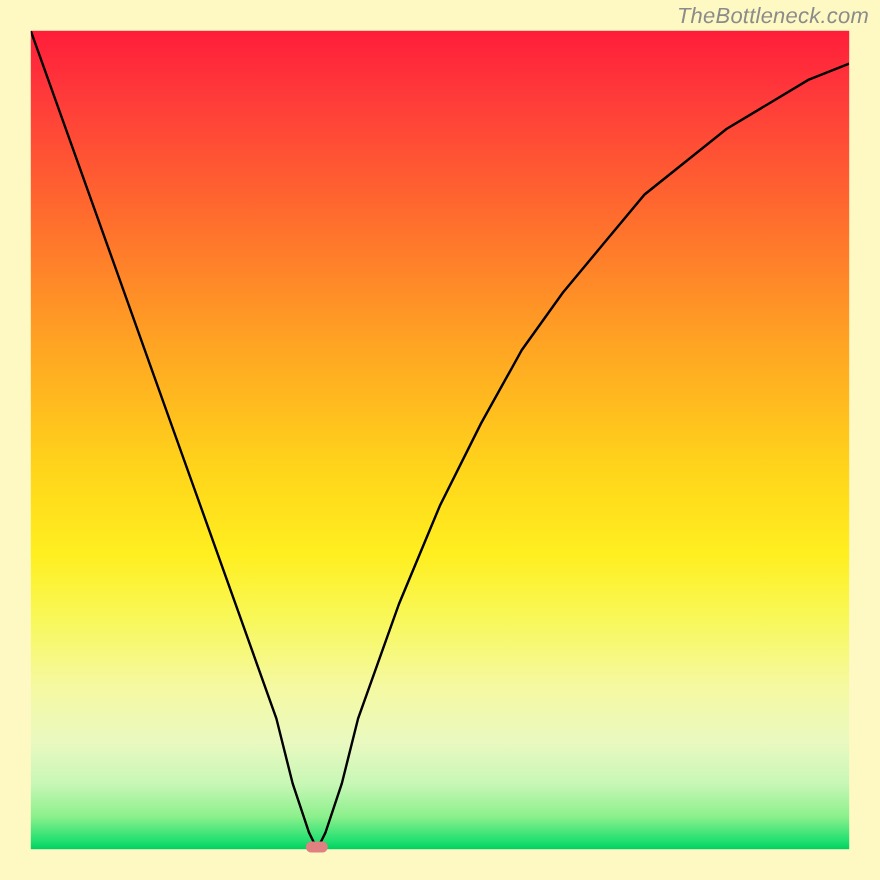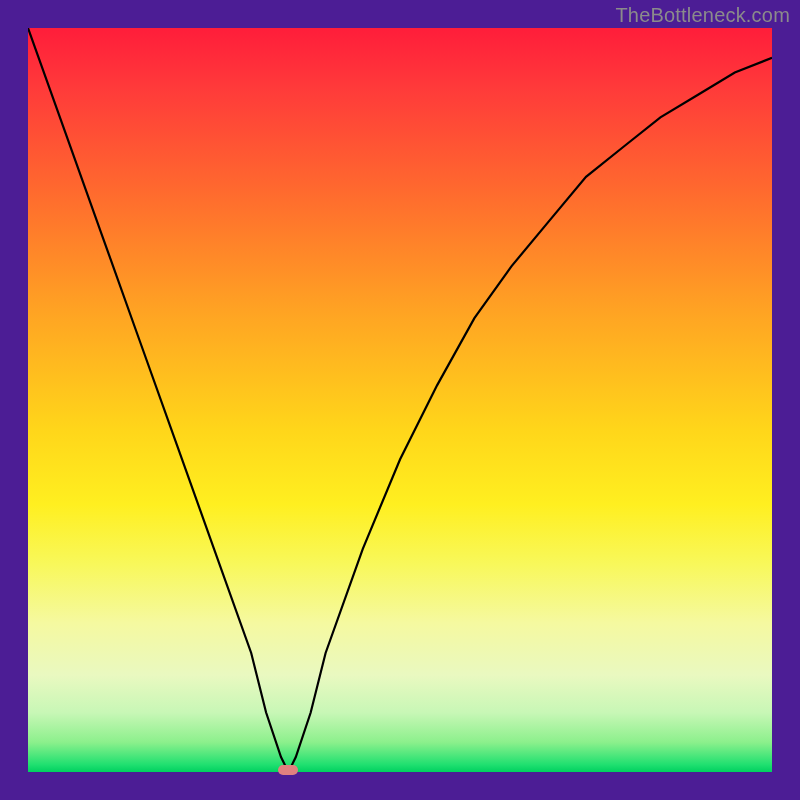--- a/index.html
+++ b/index.html
@@ -8,21 +8,22 @@
     width: 800px;
     height: 800px;
     background: #000;
     font-family: Arial, Helvetica, sans-serif;
     overflow: hidden;
   }
   .frame {
     position: relative;
     width: 800px;
     height: 800px;
-    background: #4c1d95;
+    background: #fef9c3;
+    font-style: italic;
   }
   .plot {
     position: absolute;
     left: 28px;
     top: 28px;
     width: 744px;
     height: 744px;
     background: linear-gradient(to bottom,
       #ff1d3a 0%,
       #ff3a3a 8%,

